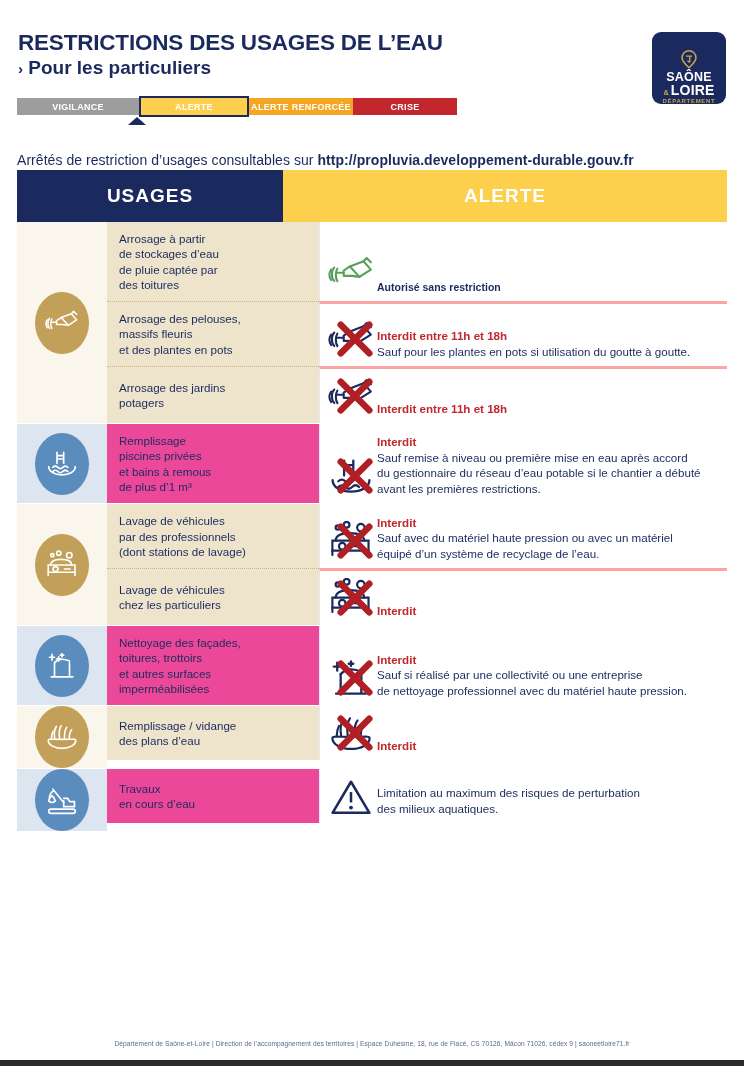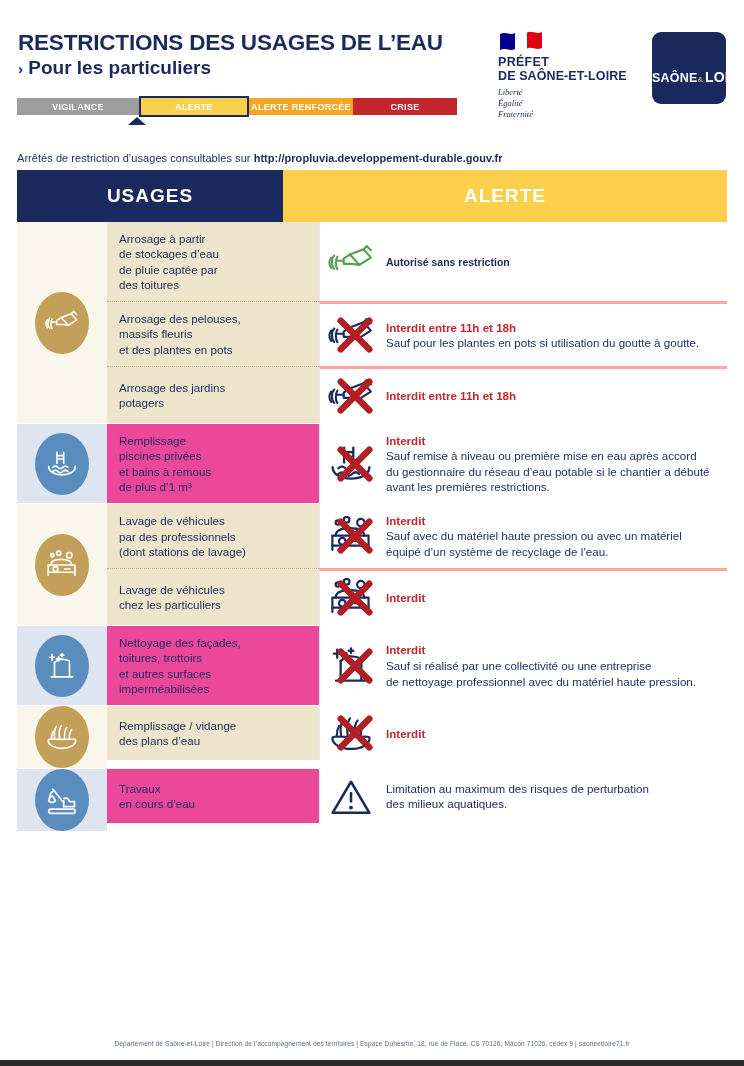--- a/index.html
+++ b/index.html
@@ -46,33 +46,33 @@
 
   
   .logo-prefet{position:absolute;left:498px;top:30px;width:120px;}
   .marianne{width:46px;height:22px;display:block;margin-bottom:3px;}
   .prefet-l1{font-size:12.5px;font-weight:bold;color:#1b2a5e;letter-spacing:0.3px;line-height:1.15;}
   .prefet-l2{font-size:12.5px;font-weight:bold;color:#1b2a5e;letter-spacing:0.1px;line-height:1.15;white-space:nowrap;}
   .devise{font-family:"Liberation Serif",serif;font-style:italic;font-size:8.5px;color:#1b2a5e;line-height:1.3;margin-top:3px;}
   .logo-dept{
     position:absolute;left:652px;top:32px;width:74px;height:72px;
     background:#1b2a5e;border-radius:9px;
-    display:flex;flex-direction:row;align-items:center;justify-content:flex-start;
+    display:flex;flex-direction:column;align-items:center;justify-content:flex-start;
     padding-top:18px;box-sizing:border-box;
   }
   .dept-mark{width:22px;height:24px;}
   .dept-saone{color:#ffffff;font-size:12.5px;font-weight:bold;letter-spacing:0.2px;line-height:1;margin-top:2px;}
   .dept-loire-row{display:flex;align-items:flex-end;gap:2px;line-height:1;}
   .dept-amp{color:#c8a44a;font-size:7.5px;font-weight:bold;margin-bottom:1px;}
   .dept-loire{color:#ffffff;font-size:14px;font-weight:bold;letter-spacing:0.2px;}
   .dept-sub{color:#c8a44a;font-size:6px;font-weight:bold;letter-spacing:0.7px;margin-top:1px;}
 
   
   .note{
-    position:absolute;left:17px;top:152px;font-size:11px;
+    position:absolute;left:17px;top:152px;font-size:14px;
     color:#1b2a5e;letter-spacing:0.05px;
   }
   .note b{font-weight:bold;}
 
   
   .table{position:absolute;left:17px;top:170px;width:710px;}
   .thead{display:flex;height:52px;}
   .th-usages{
     width:266px;background:#1b2a5e;color:#ffffff;
     display:flex;align-items:center;justify-content:center;
@@ -95,21 +95,21 @@
   .row + .row .val{border-top:3px solid #fca5a5;}
   .lbl{
     width:212px;flex-shrink:0;box-sizing:border-box;
     padding:9px 10px 9px 12px;
     font-size:11.6px;line-height:1.32;color:#1b2a5e;
     display:flex;flex-direction:column;justify-content:center;
   }
   .val{
     flex:1;box-sizing:border-box;background:#ffffff;
     padding:7px 10px 7px 8px;
-    display:flex;align-items:center;gap:12px;
+    display:flex;align-items:flex-end;gap:3px;
     border-left:1px solid #e4e8f0;
   }
   .val-text{font-size:11.6px;line-height:1.34;color:#1b2a5e;}
   .v-interdit{color:#c1272d;font-weight:bold;}
   .v-ok{color:#1b2a5e;font-weight:bold;font-size:10.5px;}
 
   
   .tint-beige .gicon-cell{background:#faf6ec;}
   .tint-beige .lbl{background:#eee4cc;}
   .tint-blue .gicon-cell{background:#dde5f1;}
@@ -147,34 +147,20 @@
     </div>
 
     <div class="status-bar">
       <div class="status-seg seg-vigilance">VIGILANCE</div>
       <div class="status-seg seg-alerte">ALERTE</div>
       <div class="status-seg seg-renforcee">ALERTE RENFORCÉE</div>
       <div class="status-seg seg-crise">CRISE</div>
     </div>
     <div class="caret"></div>
 
-    <div class="logo-prefet">
-      <svg class="marianne" viewBox="0 0 46 22">
-        <path d="M2 4 C8 1, 12 6, 17 3 L17 19 C12 22, 8 17, 2 20 Z" fill="#000091"></path>
-        <path d="M17 3 C22 0.5, 24 5, 29 2.5 L29 18.5 C24 21, 22 16.5, 17 19 Z" fill="#ffffff"></path>
-        <path d="M29 2.5 C34 0, 38 5, 44 2 L44 18 C38 21, 34 16, 29 18.5 Z" fill="#e1000f"></path>
-      </svg>
-      <div class="prefet-l1">PRÉFET</div>
-      <div class="prefet-l2">DE SAÔNE-ET-LOIRE</div>
-      <div class="devise">
-        <div>Liberté</div>
-        <div>Égalité</div>
-        <div>Fraternité</div>
-      </div>
-    </div>
 
     <div class="logo-dept">
       <svg class="dept-mark" viewBox="0 0 22 24">
         <path d="M11 1 C16 1 20 5 20 10 C20 15 14 20 11 23 C8 20 2 15 2 10 C2 5 6 1 11 1 Z" fill="none" stroke="#c8a44a" stroke-width="2"></path>
         <path d="M7 8 L15 8 M12 8 L12 16 M12 16 L9 14" stroke="#c8a44a" stroke-width="1.8" fill="none"></path>
       </svg>
       <div class="dept-saone">SAÔNE</div>
       <div class="dept-loire-row">
         <span class="dept-amp">&amp;</span>
         <span class="dept-loire">LOIRE</span>

